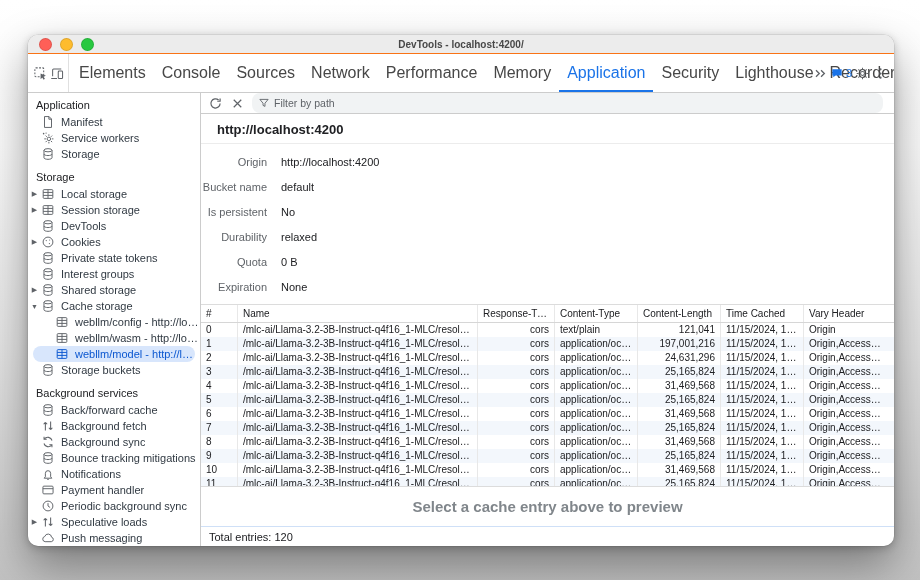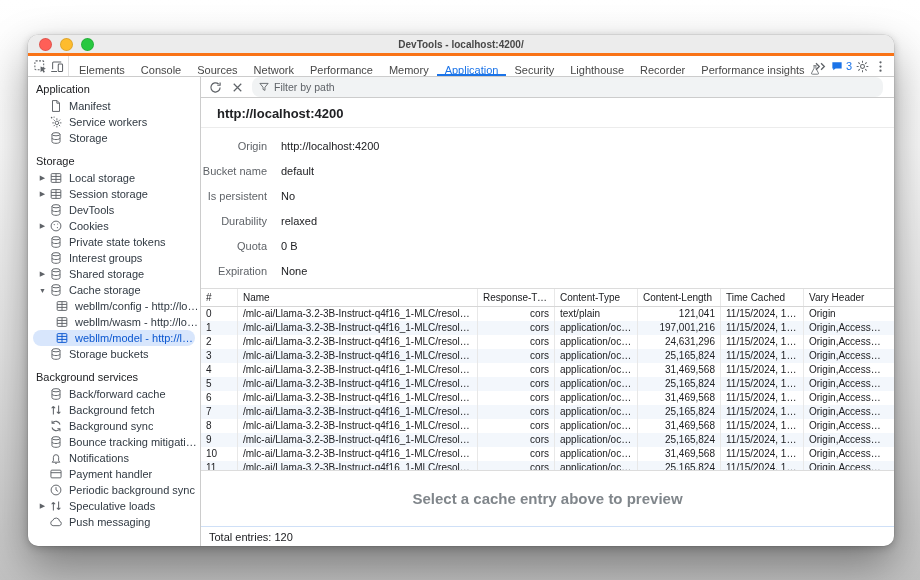--- a/index.html
+++ b/index.html
@@ -9,43 +9,43 @@
     font-family:"Liberation Sans","DejaVu Sans",sans-serif;
     color:#202124;
   }
   .window{
     position:absolute;left:28px;top:35px;width:866px;height:511px;
     background:#fff;border-radius:10px;overflow:hidden;
     box-shadow:0 20px 45px rgba(0,0,0,.38),0 2px 8px rgba(0,0,0,.22),0 0 0 .5px rgba(0,0,0,.12);
     display:flex;flex-direction:column;
   }
   
-  .titlebar{flex:0 0 18px;background:#ececec;border-bottom:3px solid #f97316;
+  .titlebar{flex:0 0 18px;background:#ececec;border-bottom:1px solid #f97316;
     display:flex;align-items:center;position:relative}
   .lights{display:flex;gap:8px;padding-left:11px;z-index:2}
   .light{width:11px;height:11px;border-radius:50%;border:.5px solid rgba(0,0,0,.12)}
   .win-title{position:absolute;left:0;right:0;text-align:center;font-size:10px;font-weight:700;color:#484848}
   
   .tabbar{flex:0 0 20px;display:flex;align-items:stretch;border-bottom:1px solid #ccc;
     padding:0 2px;color:#5f6368;background:#fff}
   .tb-left{display:flex;align-items:center;gap:2px;padding:0 3px;border-right:1px solid #e0e0e0;margin-right:2px}
   .ic{width:15px;height:15px;display:inline-flex;align-items:center;justify-content:center;color:#5f6368}
   .ic svg{width:100%;height:100%}
   .ic.small{width:12px;height:12px}
   .tabs{display:flex;align-items:stretch;flex:1 1 auto;min-width:0}
-  .tab{display:flex;align-items:flex-end;gap:4px;padding:0 8px;font-size:11px;color:#474747;white-space:nowrap}
+  .tab{display:flex;align-items:flex-start;gap:4px;padding:10px 8px;font-size:16px;color:#474747;white-space:nowrap}
   .tab.active{color:#1a73e8;box-shadow:inset 0 -2px 0 #1a73e8}
   .tb-right{display:flex;align-items:center;gap:3px;padding-right:4px}
   .issues{display:flex;align-items:center;gap:3px;color:#1a73e8;font-size:11px;font-weight:400}
   
   .content{flex:1 1 auto;display:flex;min-height:0}
   .sidebar{flex:0 0 172px;border-right:1px solid #ccc;overflow:hidden;padding-top:4px;font-size:11px}
   .sb-section{padding:0 0 3px 8px;margin-top:9px;color:#202124}
   .sb-section:first-child{margin-top:2px}
-  .sb-item{display:flex;align-items:center;height:16px;padding-left:8px;white-space:nowrap;overflow:hidden}
+  .sb-item{display:flex;align-items:center;height:16px;padding-left:0;white-space:nowrap;overflow:hidden}
   .sb-arrow{flex:0 0 13px;font-size:7px;color:#5f6368;text-align:center}
   .sb-icon{flex:0 0 14px;width:14px;height:14px;margin-right:6px;color:#5f6368}
   .sb-icon svg{width:100%;height:100%}
   .sb-label{overflow:hidden;text-overflow:ellipsis;color:#303942}
   .sb-item.lvl2{padding-left:27px}
   .sb-item.selected{background:#d8e6fc;border-radius:8px;margin:0 5px;padding-left:22px}
   .sb-item.selected .sb-label{color:#0b57d0}
   .sb-item.selected .sb-icon{color:#0b57d0}
   
   .main{flex:1 1 auto;display:flex;flex-direction:column;min-width:0}

